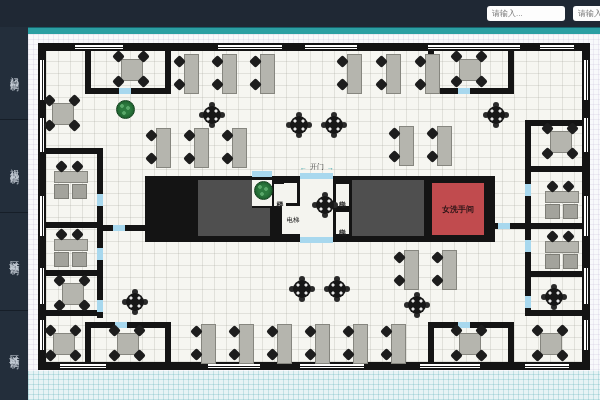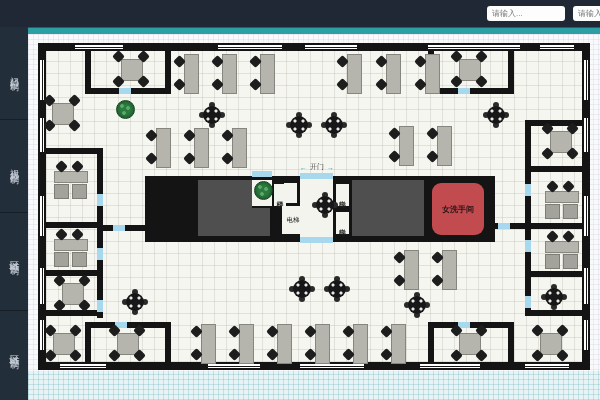--- a/index.html
+++ b/index.html
@@ -182,21 +182,21 @@
   </div>
   <div class="room white" style="left:336px;top:184px;width:13px;height:22px;z-index:3">
     <span class="vlabel">电梯</span>
   </div>
   <div class="room white" style="left:336px;top:212px;width:13px;height:22px;z-index:3">
     <span class="vlabel">电梯</span>
   </div>
 
   <div class="room" id="shaft-b" style="left: 352px; top: 180px; width: 72px; height: 56px; z-index: 3; background: rgb(79, 79, 79);"></div>
 
-  <div class="room" id="womens-room" style="left: 432px; top: 183px; width: 52px; height: 52px; z-index: 3; background: rgb(193, 75, 78); border-radius: 9px;">
+  <div class="room" id="womens-room" style="left: 432px; top: 183px; width: 52px; height: 52px; z-index: 3; background: rgb(193, 75, 78);">
     <span class="rlabel" style="color:#2a1416">女洗手间</span>
   </div>
 
   <div id="open-door-label">
     <span class="arr">←</span>
     <span>开门</span>
     <span class="arr">→</span>
   </div>
 
   <div id="doors-layer">

